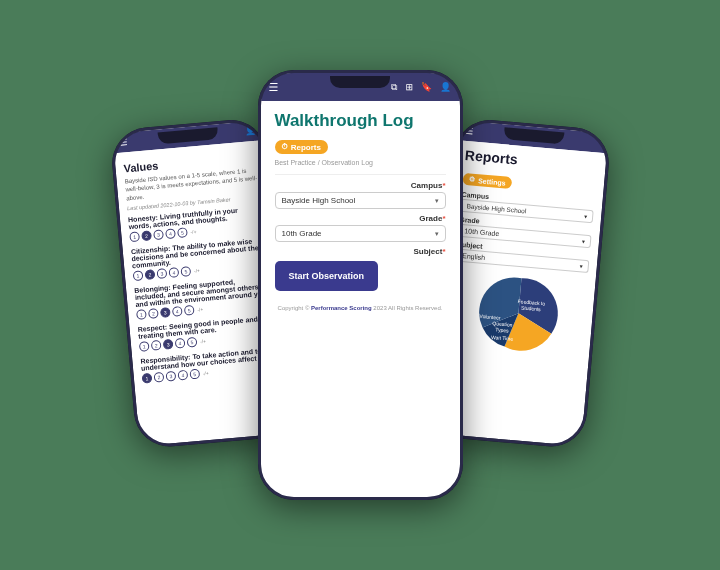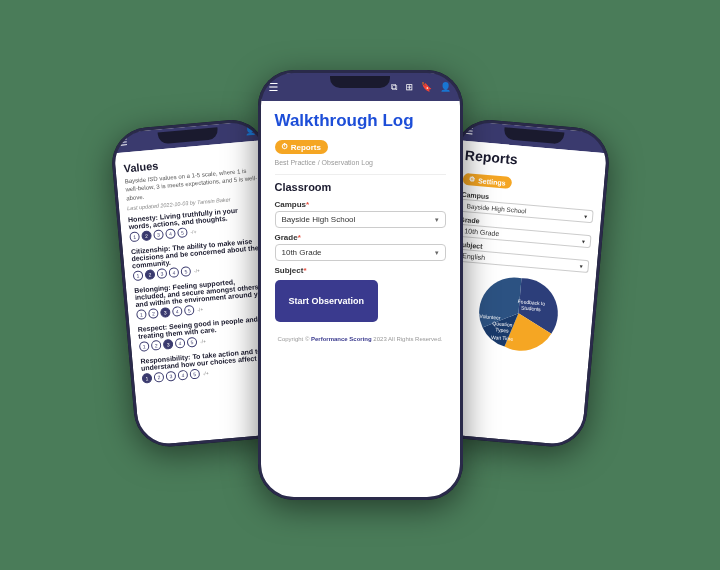--- a/index.html
+++ b/index.html
@@ -108,21 +108,21 @@
     
     .center-content {
       background: #fff;
       flex: 1;
       padding: 10px 14px;
       overflow: hidden;
     }
     .walkthrough-title {
       font-size: 17px;
       font-weight: 700;
-      color: #1d4ed8;
+      color: #0f766e;
       margin-bottom: 4px;
     }
     .reports-badge {
       display: inline-flex;
       align-items: center;
       gap: 3px;
       background: #f5a623;
       color: #fff;
       font-size: 8px;
       font-weight: 600;
@@ -141,20 +141,21 @@
       font-weight: 700;
       color: #1a1a2e;
       margin-bottom: 7px;
       margin-top: 3px;
     }
     .form-label {
       font-size: 8px;
       font-weight: 600;
       color: #333;
       margin-bottom: 2px;
+      text-align: right;
     }
     .required { color: #e74c3c; }
     .form-group { margin-bottom: 5px; }
     .select-wrapper {
       position: relative;
       width: 100%;
       border: 1px solid #ccc;
       border-radius: 4px;
       padding: 3px 6px;
       font-size: 8px;
@@ -167,21 +168,21 @@
     }
     .select-arrow {
       font-size: 7px;
       color: #666;
     }
     .start-btn {
       background: #3a3a8e;
       color: #fff;
       border: none;
       border-radius: 5px;
-      padding: 16px 14px;
+      padding: 10px 14px;
       font-size: 9px;
       font-weight: 600;
       cursor: pointer;
       margin-top: 2px;
       display: block;
     }
     .footer-text {
       text-align: center;
       font-size: 6px;
       color: #999;
@@ -426,21 +427,20 @@
           <span>Reports</span>
         </div>
         <div class="breadcrumb">
           <span>Best Practice</span>
           <span> / </span>
           <span>Observation Log</span>
         </div>
 
         <div style="height:1px;background:#eee;margin-bottom:6px;"></div>
 
-        <div class="section-title">Classroom</div>
 
         
         <div class="form-group">
           <div class="form-label">
             <span>Campus</span><span class="required">*</span>
           </div>
           <div class="select-wrapper">
             <span>Bayside High School</span>
             <span class="select-arrow">▾</span>
           </div>

